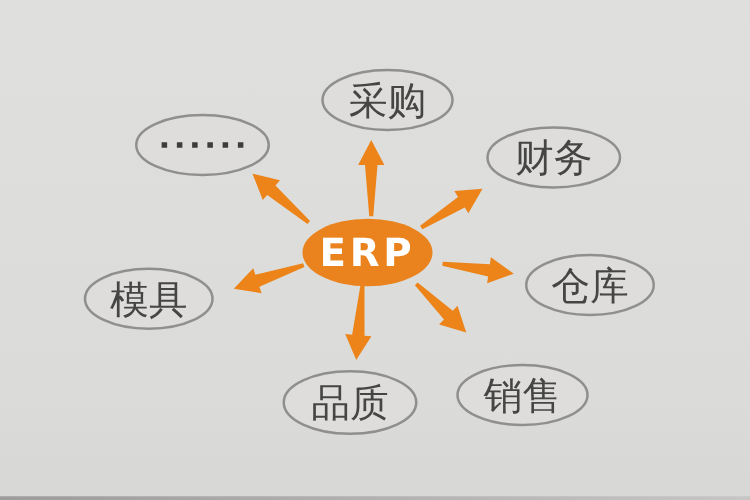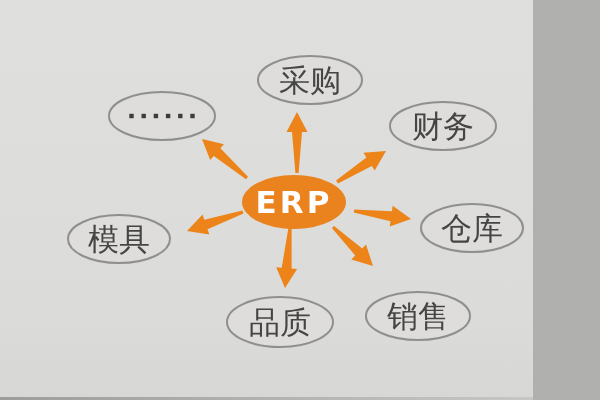--- a/index.html
+++ b/index.html
@@ -3,21 +3,21 @@
 <meta charset="utf-8">
 <style>
   html, body {
     margin: 0;
     padding: 0;
     background: #b0b0ae;
     font-family: "DejaVu Sans", sans-serif;
   }
   .stage {
     position: relative;
-    width: 533px;
+    width: 600px;
     height: 400px;
     overflow: hidden;
     background: linear-gradient(180deg, #dfdfdd 0%, #dbdbd9 80%, #d7d7d5 100%);
   }
   .stage svg {
     position: absolute;
     left: 0;
     top: 0;
     display: block;
   }

